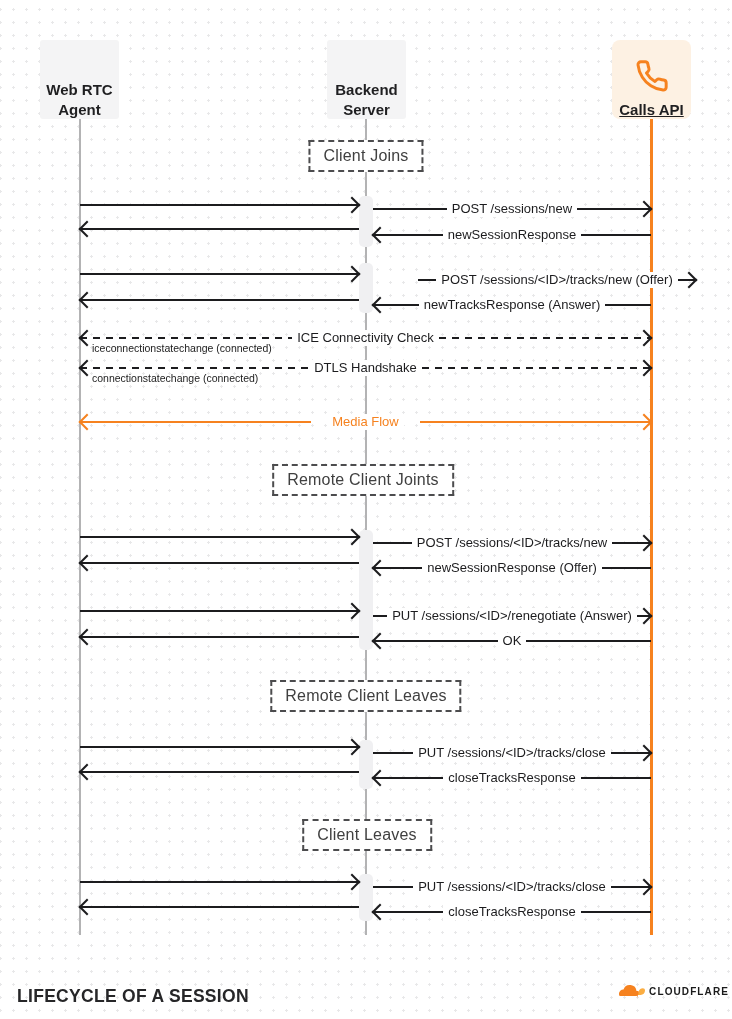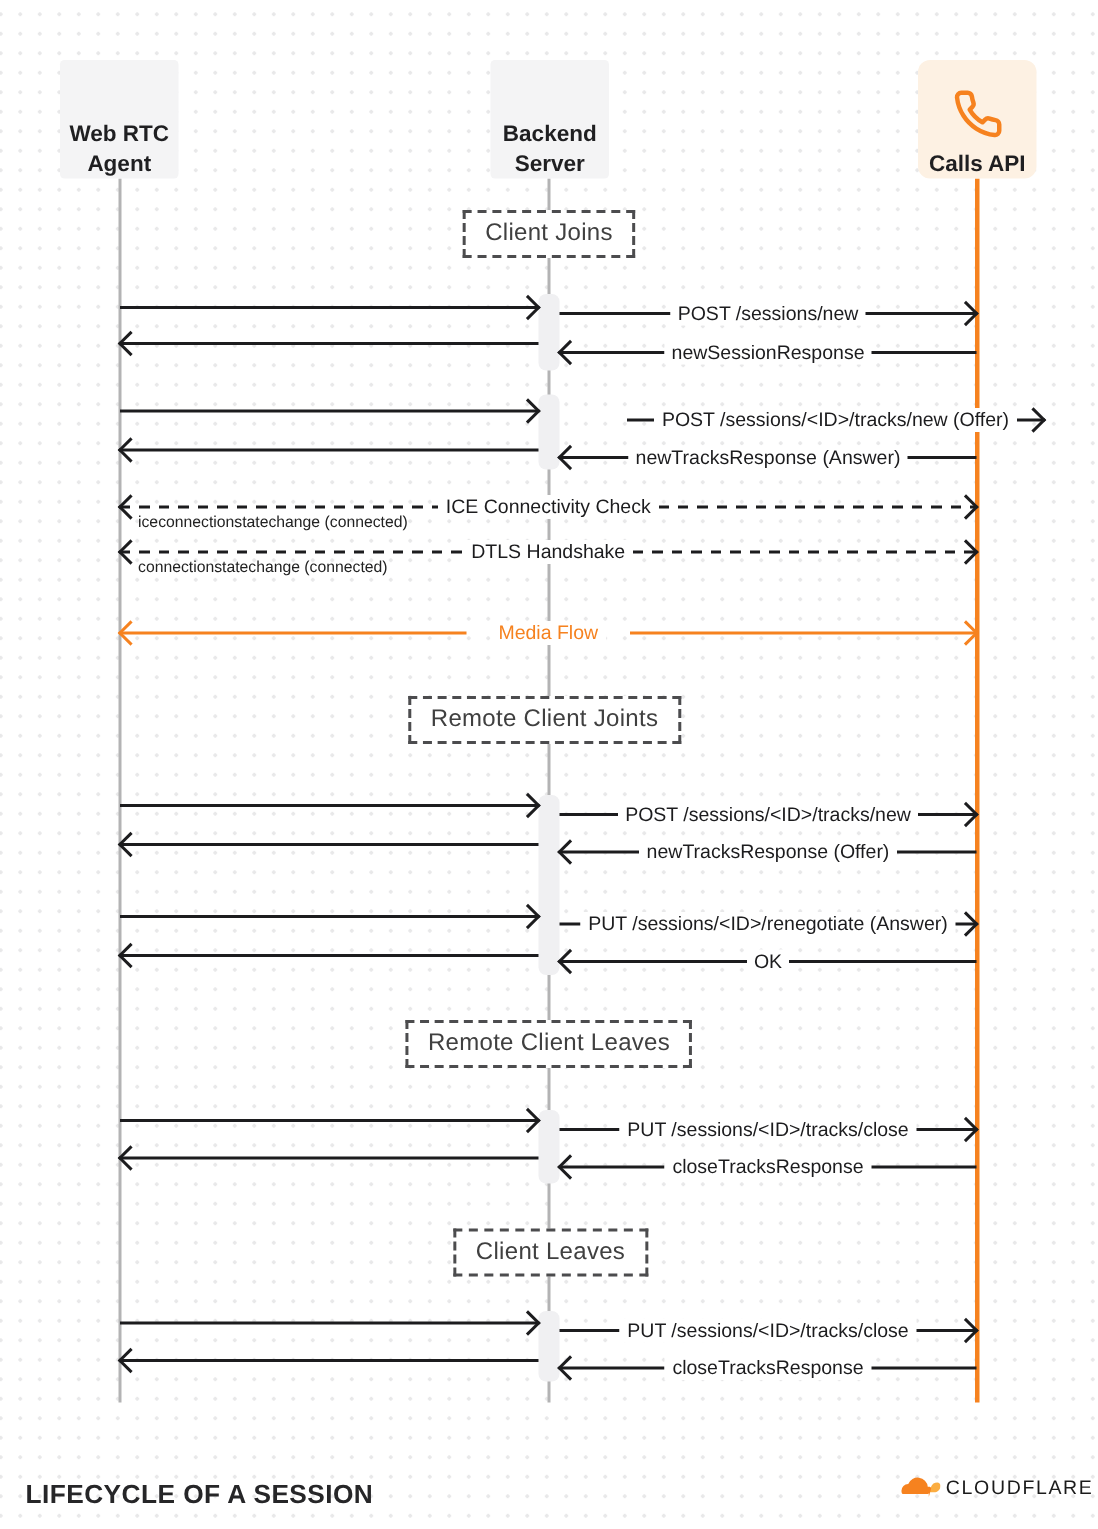--- a/index.html
+++ b/index.html
@@ -9,21 +9,21 @@
     background-image:radial-gradient(circle,#e8e8e9 1.1px,transparent 1.3px);
     background-size:13px 13px;background-position:7px 3px;
     font-family:"Liberation Sans",sans-serif;color:#1c1c1e;
   }
   
   .actor{
     position:absolute;top:40px;width:79px;height:79px;border-radius:3px;
     background:#f4f4f5;display:flex;flex-direction:column;align-items:center;justify-content:flex-end;
     font-size:15px;font-weight:700;text-align:center;line-height:1.3;color:#1f1f21;z-index:3;
   }
-  .actor.highlight{background:#fdf1e3;border-radius:8px;gap:7px;}
+  .actor.highlight{background:#fdf1e3;border-radius:8px;gap:7px;text-decoration:underline;}
   .actor.highlight .alabel{font-size:15px;}
   
   .lifeline{position:absolute;top:119px;height:816px;width:2px;background:#b3b3b4;z-index:0;}
   .lifeline.accent{width:2.5px;background:#f6821f;}
   
   .abar{position:absolute;left:359px;width:14px;background:#f0f0f2;border-radius:5px;z-index:1;}
   
   .msg{position:absolute;height:16px;display:flex;align-items:center;z-index:2;color:#1c1c1e;}
   .msg.accent{color:#f6821f;}
   .seg{flex:1;height:2.5px;background:currentColor;}
@@ -34,21 +34,21 @@
   .hd.l{left:1px;border-top:2.5px solid currentColor;border-right:2.5px solid currentColor;transform:translateY(-50%) rotate(225deg);}
   .sub{position:absolute;left:12px;top:12px;font-size:10.5px;font-weight:400;color:#222;white-space:nowrap;}
   
   .section{
     position:absolute;transform:translateX(-50%);border:2px dashed #4c4c4e;background:#fff;
     color:#404040;font-size:16px;letter-spacing:.2px;padding:5px 13px;white-space:nowrap;z-index:4;
   }
   
   .footer-title{position:absolute;left:17px;top:986px;font-size:17.5px;font-weight:700;letter-spacing:.3px;color:#262628;z-index:3;}
   .brand{position:absolute;right:3px;top:983px;display:flex;align-items:center;gap:4px;z-index:3;}
-  .brand-text{font-size:13px;font-weight:400;letter-spacing:1.1px;color:#1b1b1b;}
+  .brand-text{font-size:10px;font-weight:700;letter-spacing:1.1px;color:#1b1b1b;}
 </style>
 </head>
 <body>
 
 <div id="canvas">
 
   <div class="actor" style="left:40px">
     <span class="alabel">Web RTC Agent</span>
   </div>
   <div class="actor" style="left:327px">
@@ -146,21 +146,21 @@
       </div>
       <div class="msg" style="left: 373px; width: 278px; top: 535px;">
         <span class="seg"></span>
         <span class="mlabel">POST /sessions/&lt;ID&gt;/tracks/new</span>
         <span class="seg"></span>
         <span class="hd r"></span>
       </div>
       <div class="msg" style="left: 373px; width: 278px; top: 560px;">
         <span class="hd l"></span>
         <span class="seg"></span>
-        <span class="mlabel">newTracksResponse (Offer)</span>
+        <span class="mlabel">newSessionResponse (Offer)</span>
         <span class="seg"></span>
       </div>
       <div class="msg" style="left: 80px; width: 279px; top: 555px;">
         <span class="hd l"></span>
         <span class="seg"></span>
       </div>
       <div class="msg" style="left: 80px; width: 279px; top: 603px;">
         <span class="seg"></span>
         <span class="hd r"></span>
       </div>

